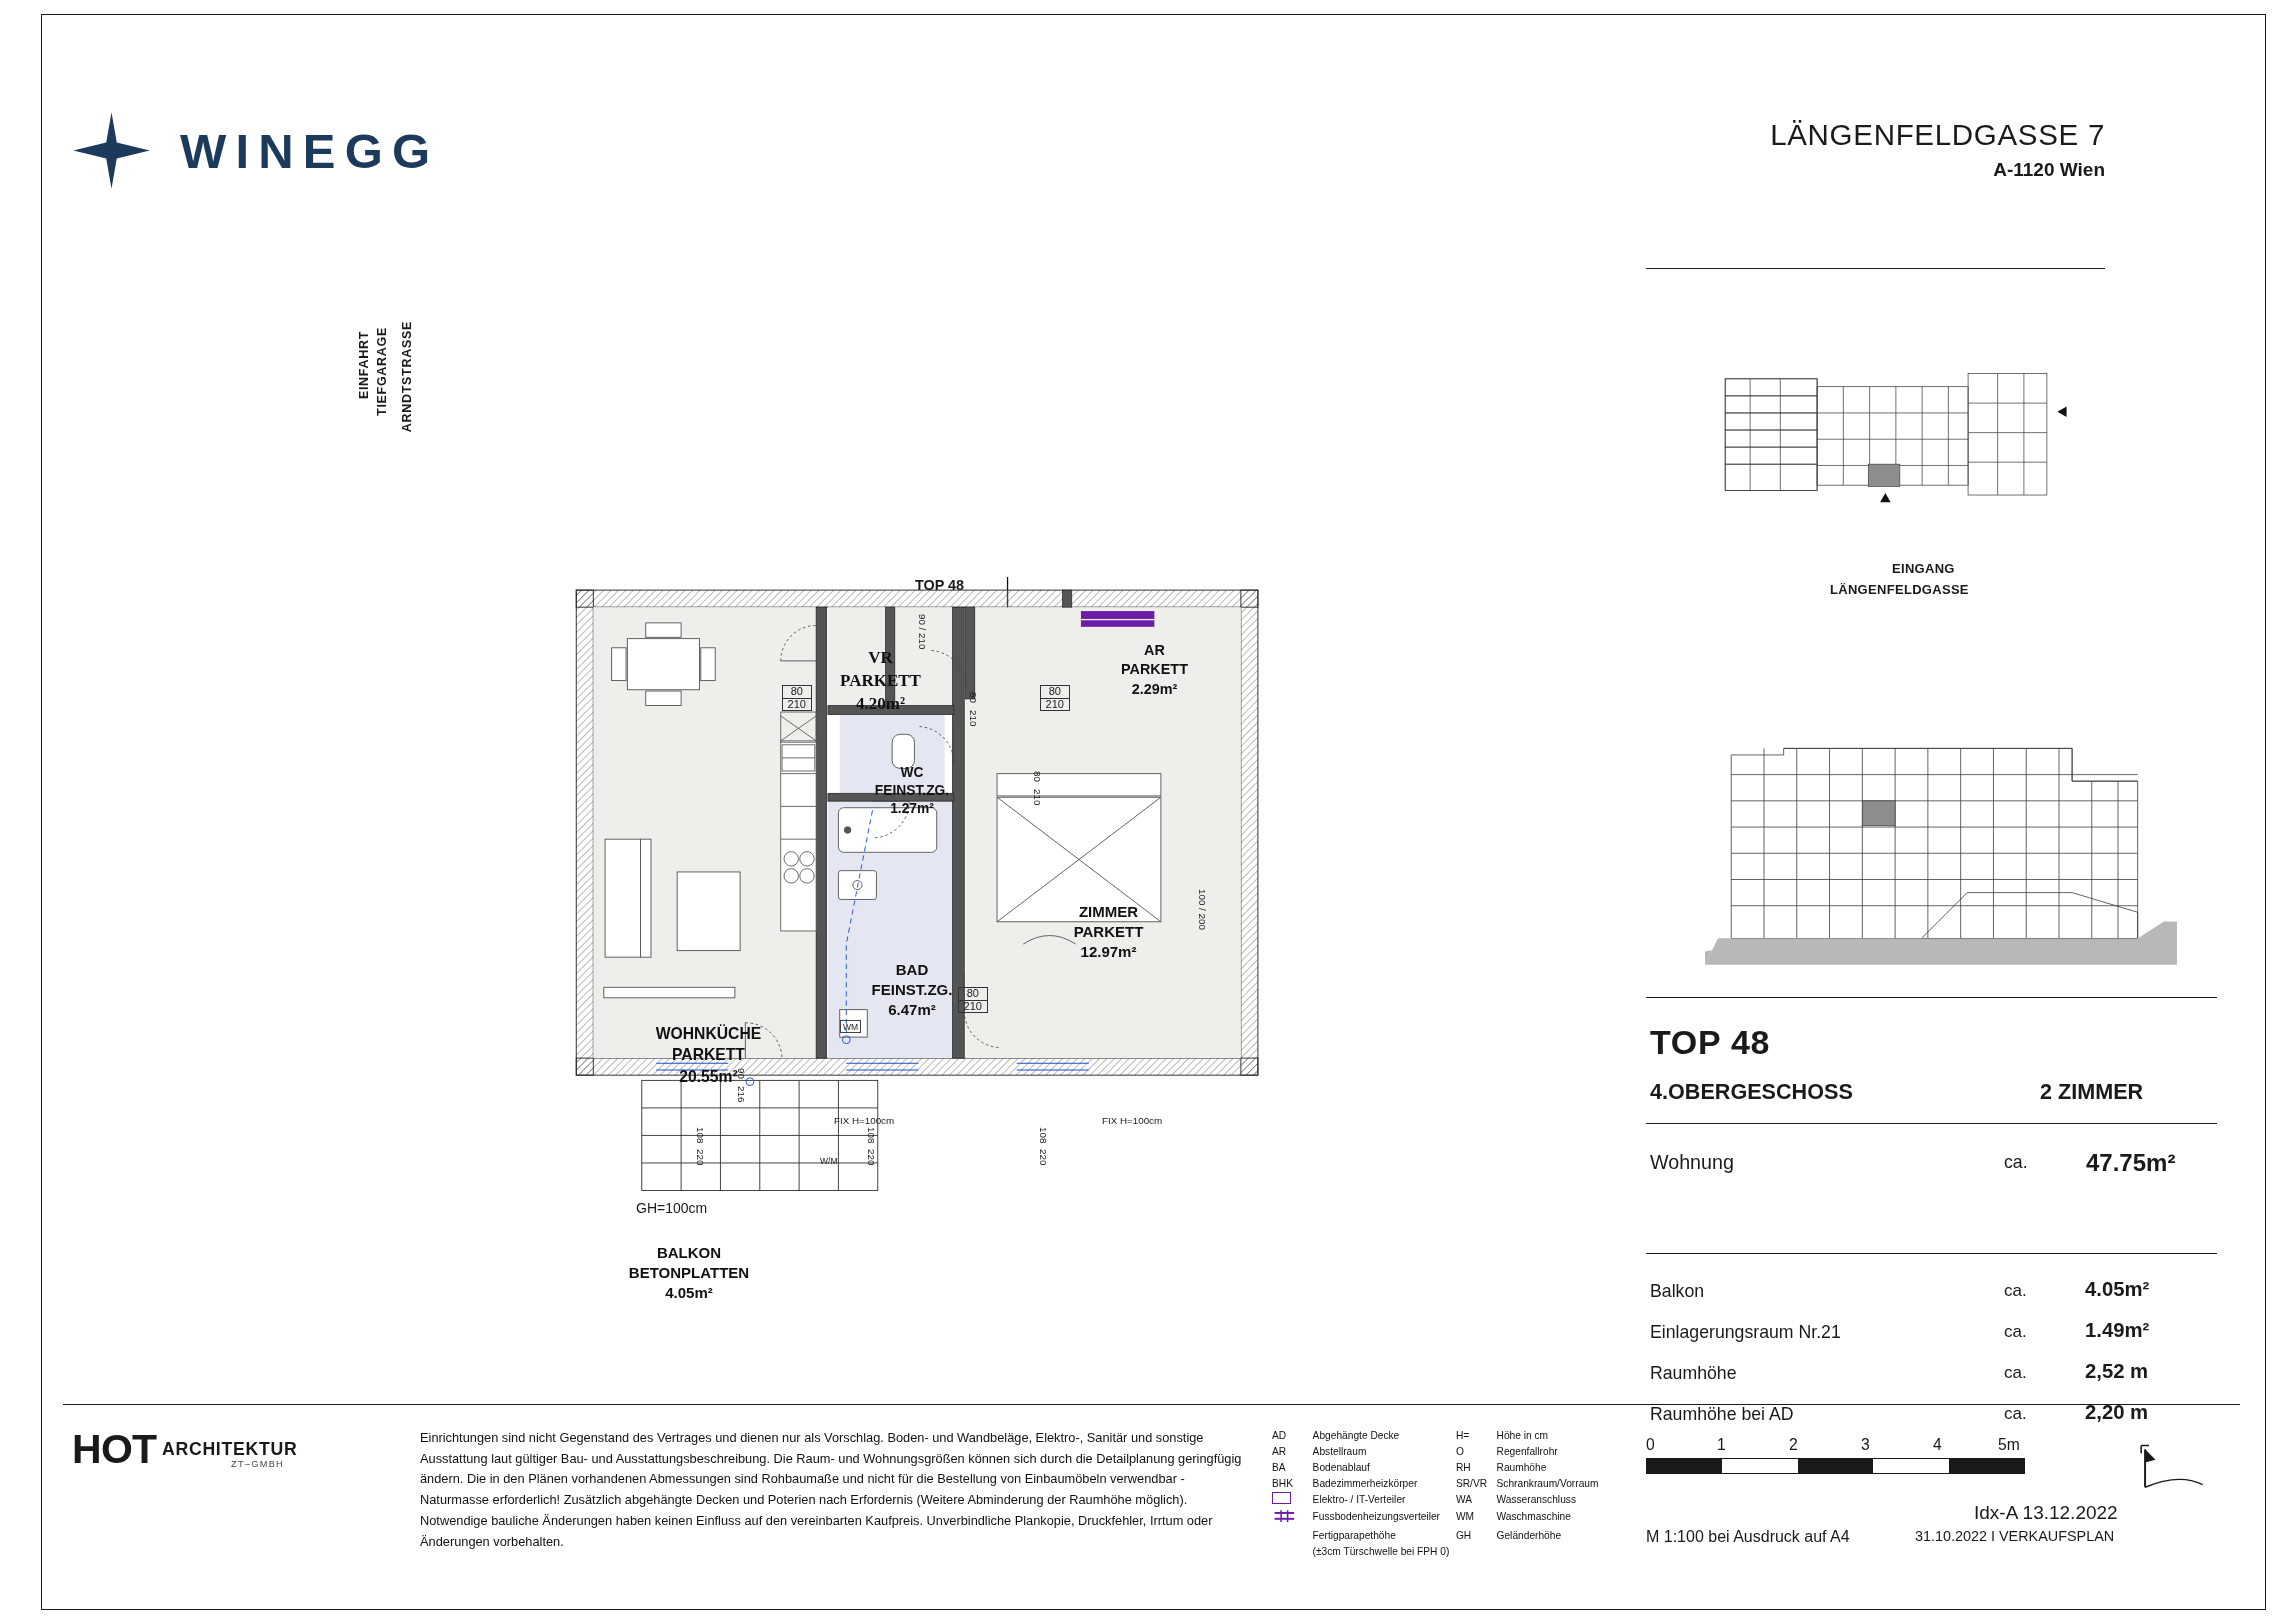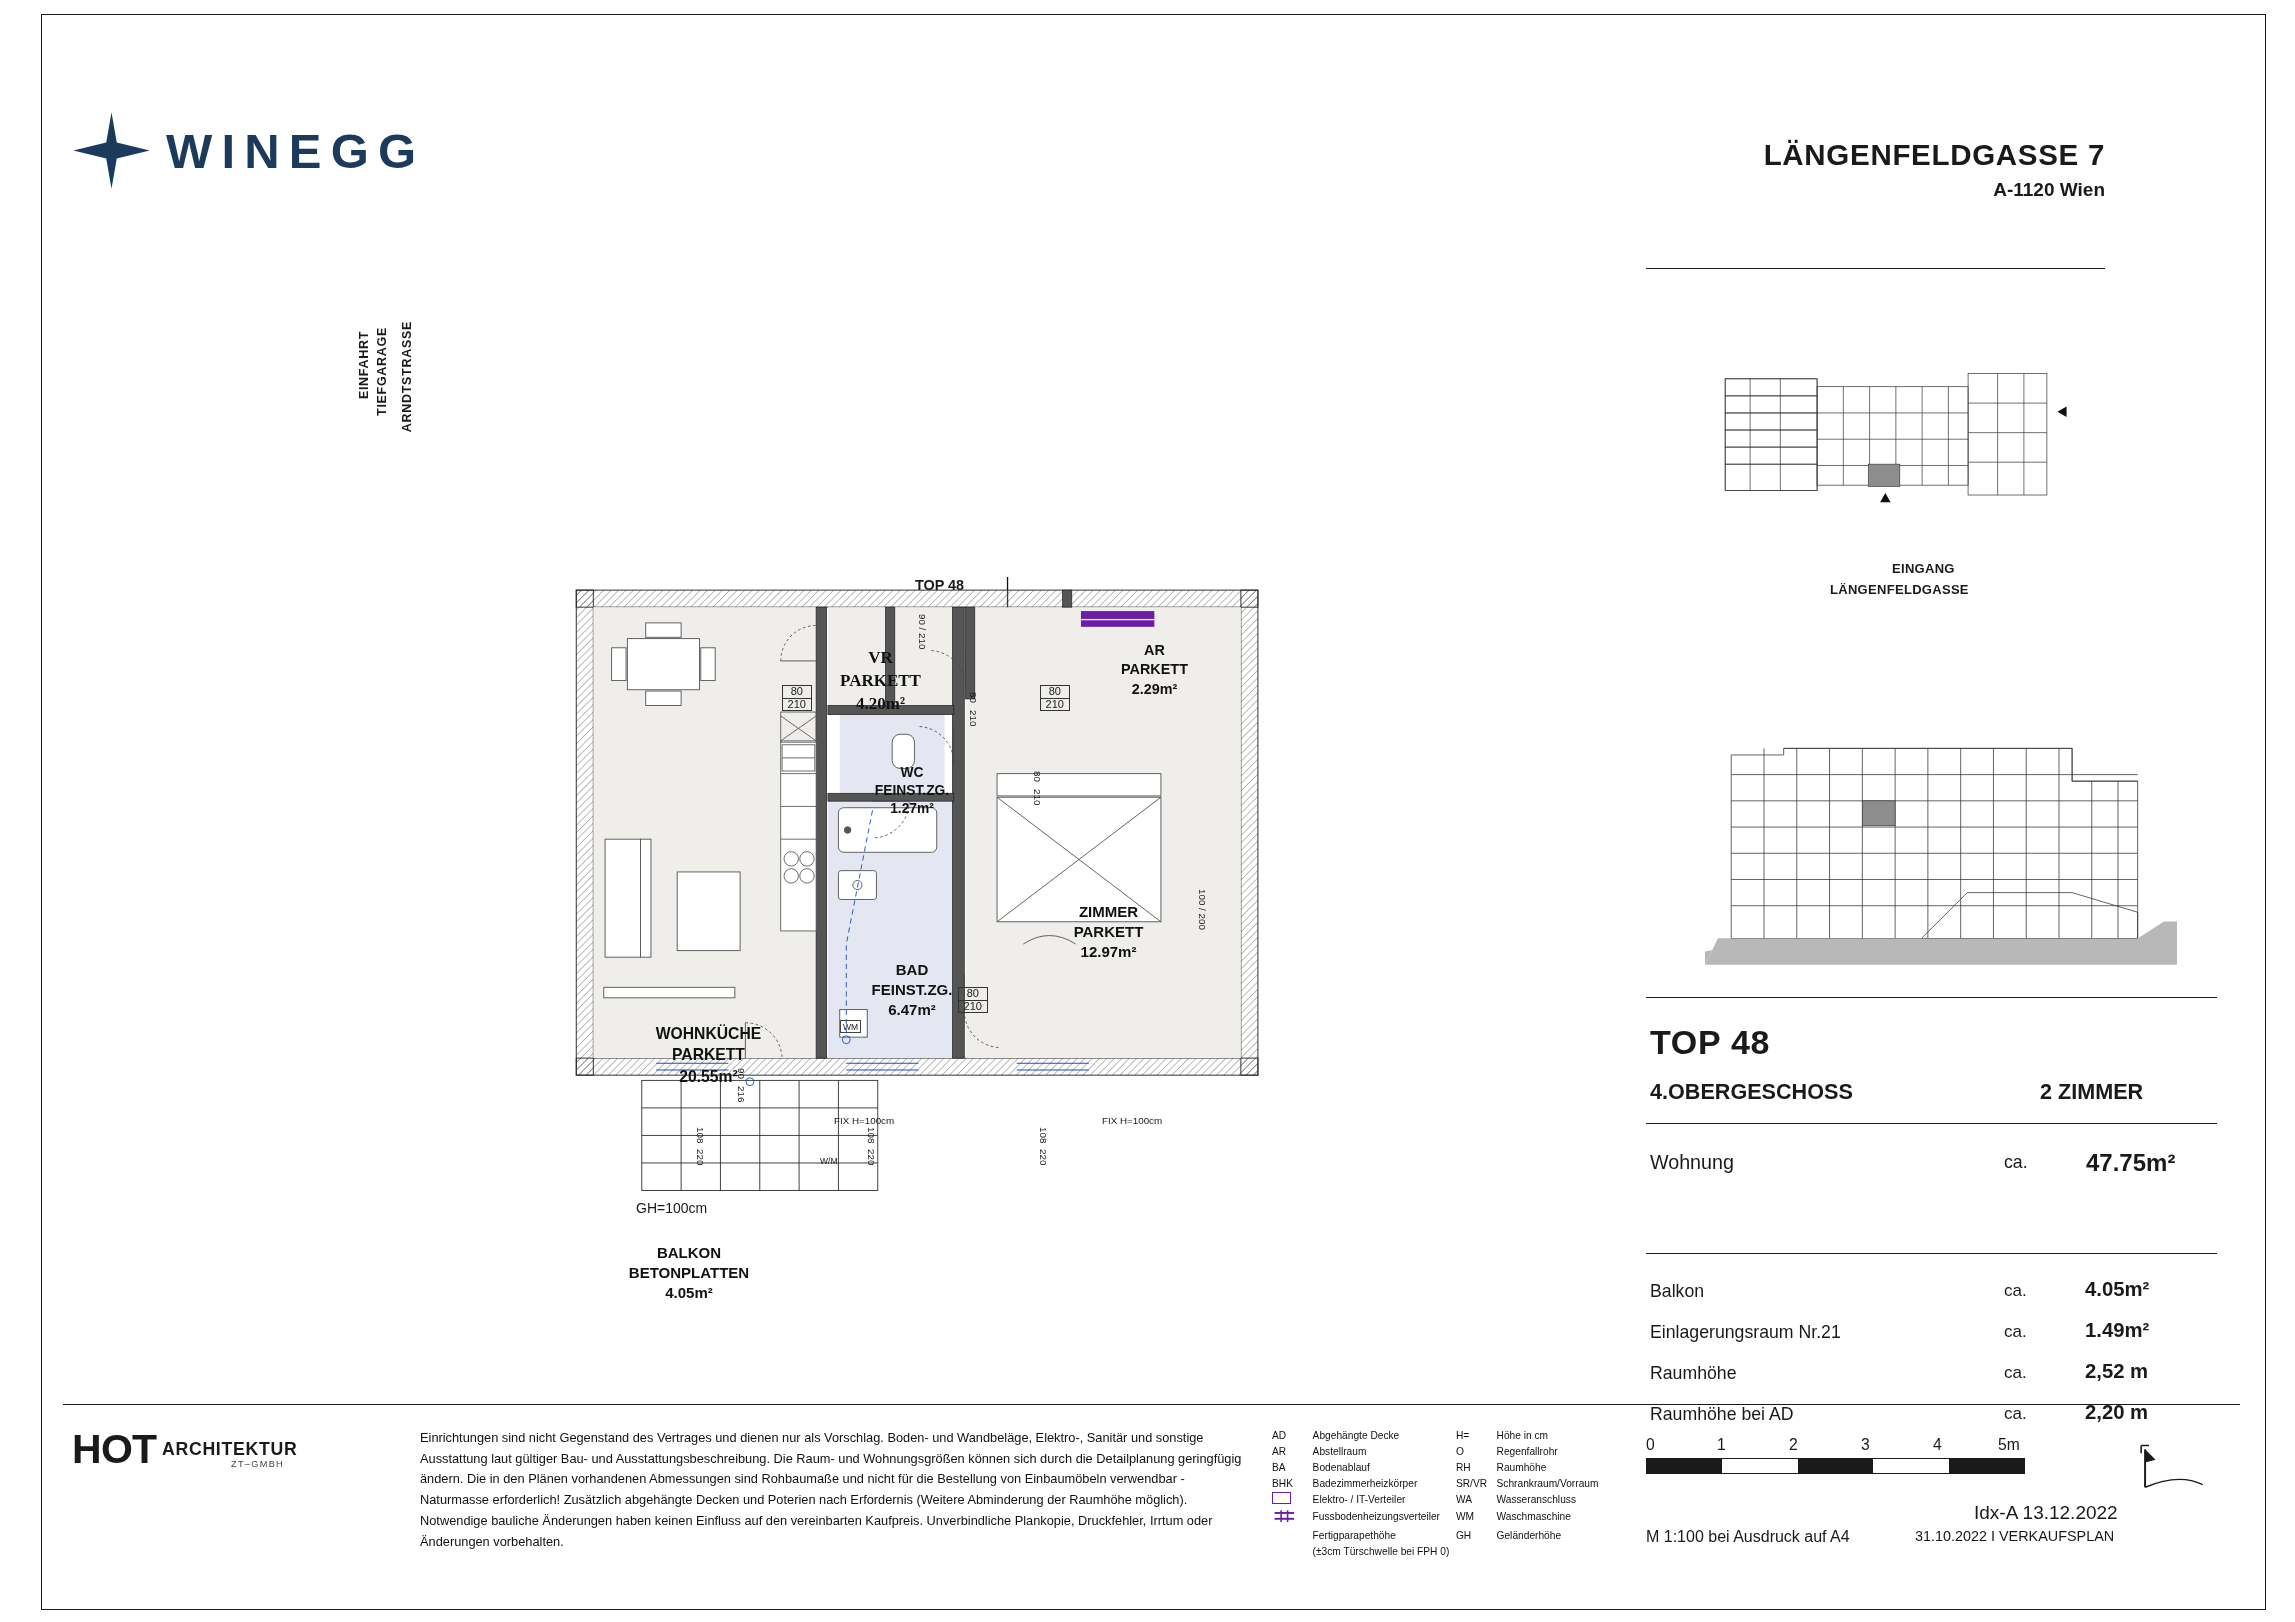--- a/index.html
+++ b/index.html
@@ -6,25 +6,25 @@
   body{width:2295px;height:1623px;font-family:"Liberation Sans",sans-serif;color:#1a1a1a;position:relative;overflow:hidden;}
   .page{position:absolute;left:0;top:0;width:2295px;height:1623px;}
 
   
   .frame{position:absolute;left:41px;top:14.4px;width:2223px;height:1594px;border:1.3px solid #1a1a1a;}
 
   
   .logo-wrap{position:absolute;left:72px;top:111px;display:flex;align-items:center;}
   .star{position:relative;width:79px;height:79px;}
   .star svg{display:block;}
-  .logo-text{font-size:49px;letter-spacing:9.2px;font-weight:bold;color:#1b3a5c;margin-left:15px;}
+  .logo-text{font-size:49px;letter-spacing:9.2px;font-weight:bold;color:#1b3a5c;margin-left:29px;}
 
   
   .addr{position:absolute;left:1646px;top:118px;width:459px;text-align:right;}
-  .addr .l1{font-size:29.5px;font-weight:bold;letter-spacing:0.7px;line-height:1.12;margin-top:20px;}
+  .addr .l1{font-size:29.5px;font-weight:normal;letter-spacing:0.7px;line-height:1.12;}
   .addr .l2{font-size:29.5px;font-weight:bold;letter-spacing:0.7px;line-height:1.12;}
   .addr .l3{font-size:19px;font-weight:bold;margin-top:7.9px;}
   .addr-rule{position:absolute;left:1646px;top:268px;width:459px;height:1.3px;background:#1a1a1a;}
 
   
   .keyplan{position:absolute;left:1712px;top:367px;width:394px;height:144px;}
   .kp-label-ef{position:absolute;left:357px;top:331px;font-size:12.5px;font-weight:bold;letter-spacing:0.7px;
                writing-mode:vertical-rl;transform:rotate(180deg);}
   .kp-label-tg{position:absolute;left:375px;top:327px;font-size:12.5px;font-weight:bold;letter-spacing:0.7px;
                writing-mode:vertical-rl;transform:rotate(180deg);}

